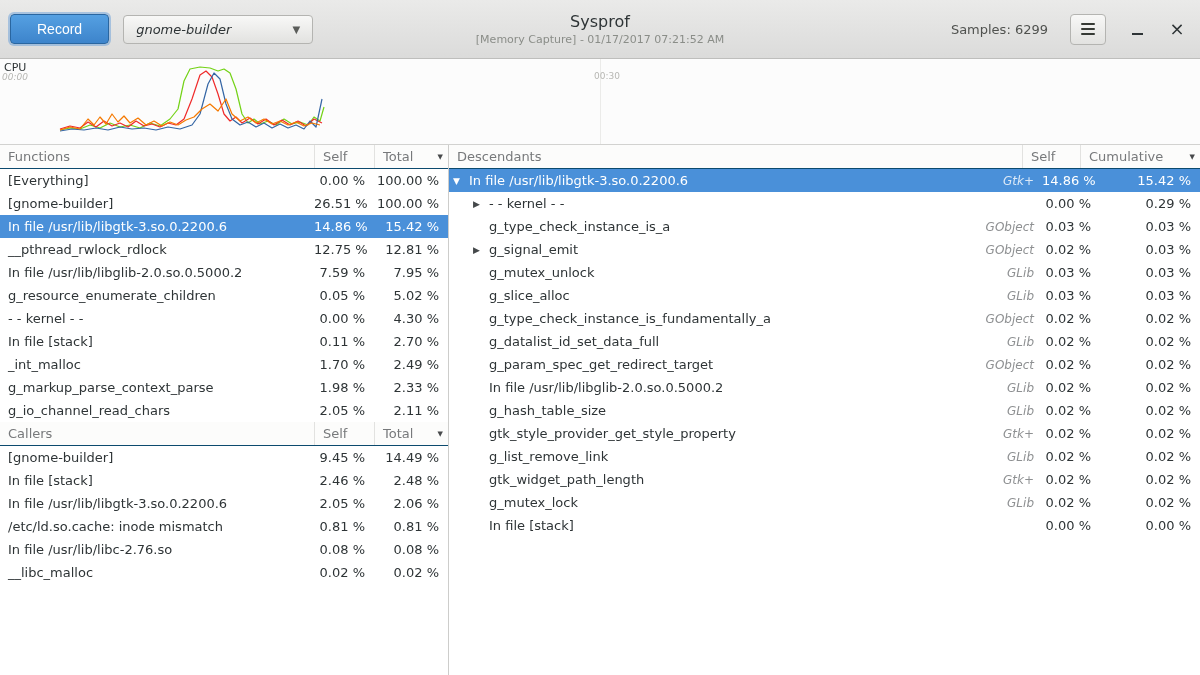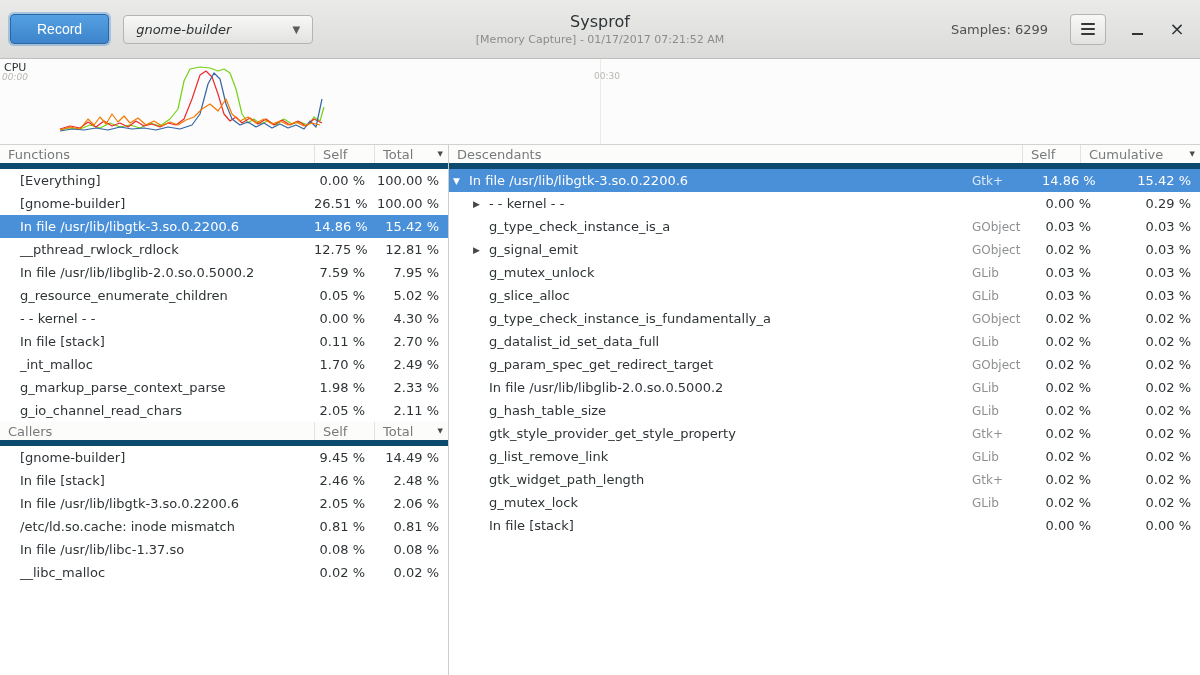--- a/index.html
+++ b/index.html
@@ -43,40 +43,40 @@
   .gridline { position:absolute; top:0; bottom:0; width:1px; background:#ebebe9; }
   .cpu-strip svg { position:absolute; left:0; top:0; }
 
   
   .main { display:flex; height:551px; background:#fff; }
   .left-pane { width:449px; border-right:1px solid #cdcdcb; display:flex;
     flex-direction:column; background:#fff; }
   .right-pane { flex:1; display:flex; flex-direction:column; background:#fff; }
 
   .thead { display:flex; height:24px; align-items:stretch; background:#fcfcfb;
-    border-bottom:6px solid #0c4a6e; font-size:13px; color:#77797b; flex:none; }
+    border-bottom:1px solid #0c4a6e; font-size:13px; color:#77797b; flex:none; }
   .thead > div { display:flex; align-items:center; }
   .th-name { flex:1; padding-left:8px; }
   .th-sep { border-left:1px solid #e2e2e0; }
   .th-self { width:60px; padding-left:8px; }
   .th-total { width:74px; padding-left:8px; justify-content:space-between; padding-right:5px; }
   .th-self-r { width:58px; padding-left:8px; }
   .th-cum { width:120px; padding-left:8px; justify-content:space-between; padding-right:5px; }
   .sort-arrow { font-size:7px; color:#47494b; }
 
   .trow { display:flex; height:23px; align-items:center; font-size:13px;
     color:#2e3436; flex:none; cursor:default; }
   .trow.selected { background:#4a90d9; color:#fff; }
-  .cell-name { flex:1; padding-left:20px; white-space:nowrap; overflow:hidden; display:flex; align-items:center; }
+  .cell-name { flex:1; padding-left:8px; white-space:nowrap; overflow:hidden; display:flex; align-items:center; }
   .cell-self { width:60px; text-align:right; padding-right:9px; white-space:nowrap; }
   .cell-total { width:74px; text-align:right; padding-right:9px; white-space:nowrap; }
   .cell-self-r { width:58px; text-align:right; padding-right:9px; white-space:nowrap; }
   .cell-cum { width:100px; text-align:right; padding-right:9px; white-space:nowrap; }
-  .cell-cat { width:70px; text-align:left; padding-right:8px; color:#8e9092;
-    font-size:12px; white-space:nowrap; }
+  .cell-cat { width:70px; text-align:right; padding-right:8px; color:#8e9092;
+    font-size:12px; white-space:nowrap;font-style:italic; }
   .trow.selected .cell-cat { color:#dce9f7; }
   .expander { width:16px; flex:none; font-size:9px; color:#44484a; text-align:left; }
   .trow.selected .expander { color:#fff; }
 </style>
 </head>
 <body>
 
 <div class="headerbar">
   <button class="record-btn">Record</button>
   <div class="combo">
@@ -209,21 +209,21 @@
           <span class="cell-name">In file /usr/lib/libgtk-3.so.0.2200.6</span>
           <span class="cell-self">2.05 %</span>
           <span class="cell-total">2.06 %</span>
         </div>
         <div class="trow">
           <span class="cell-name">/etc/ld.so.cache: inode mismatch</span>
           <span class="cell-self">0.81 %</span>
           <span class="cell-total">0.81 %</span>
         </div>
         <div class="trow">
-          <span class="cell-name">In file /usr/lib/libc-1.37.so</span>
+          <span class="cell-name">In file /usr/lib/libc-2.76.so</span>
           <span class="cell-self">0.08 %</span>
           <span class="cell-total">0.08 %</span>
         </div>
         <div class="trow">
           <span class="cell-name">__libc_malloc</span>
           <span class="cell-self">0.02 %</span>
           <span class="cell-total">0.02 %</span>
         </div>
       </div>
   </div>

